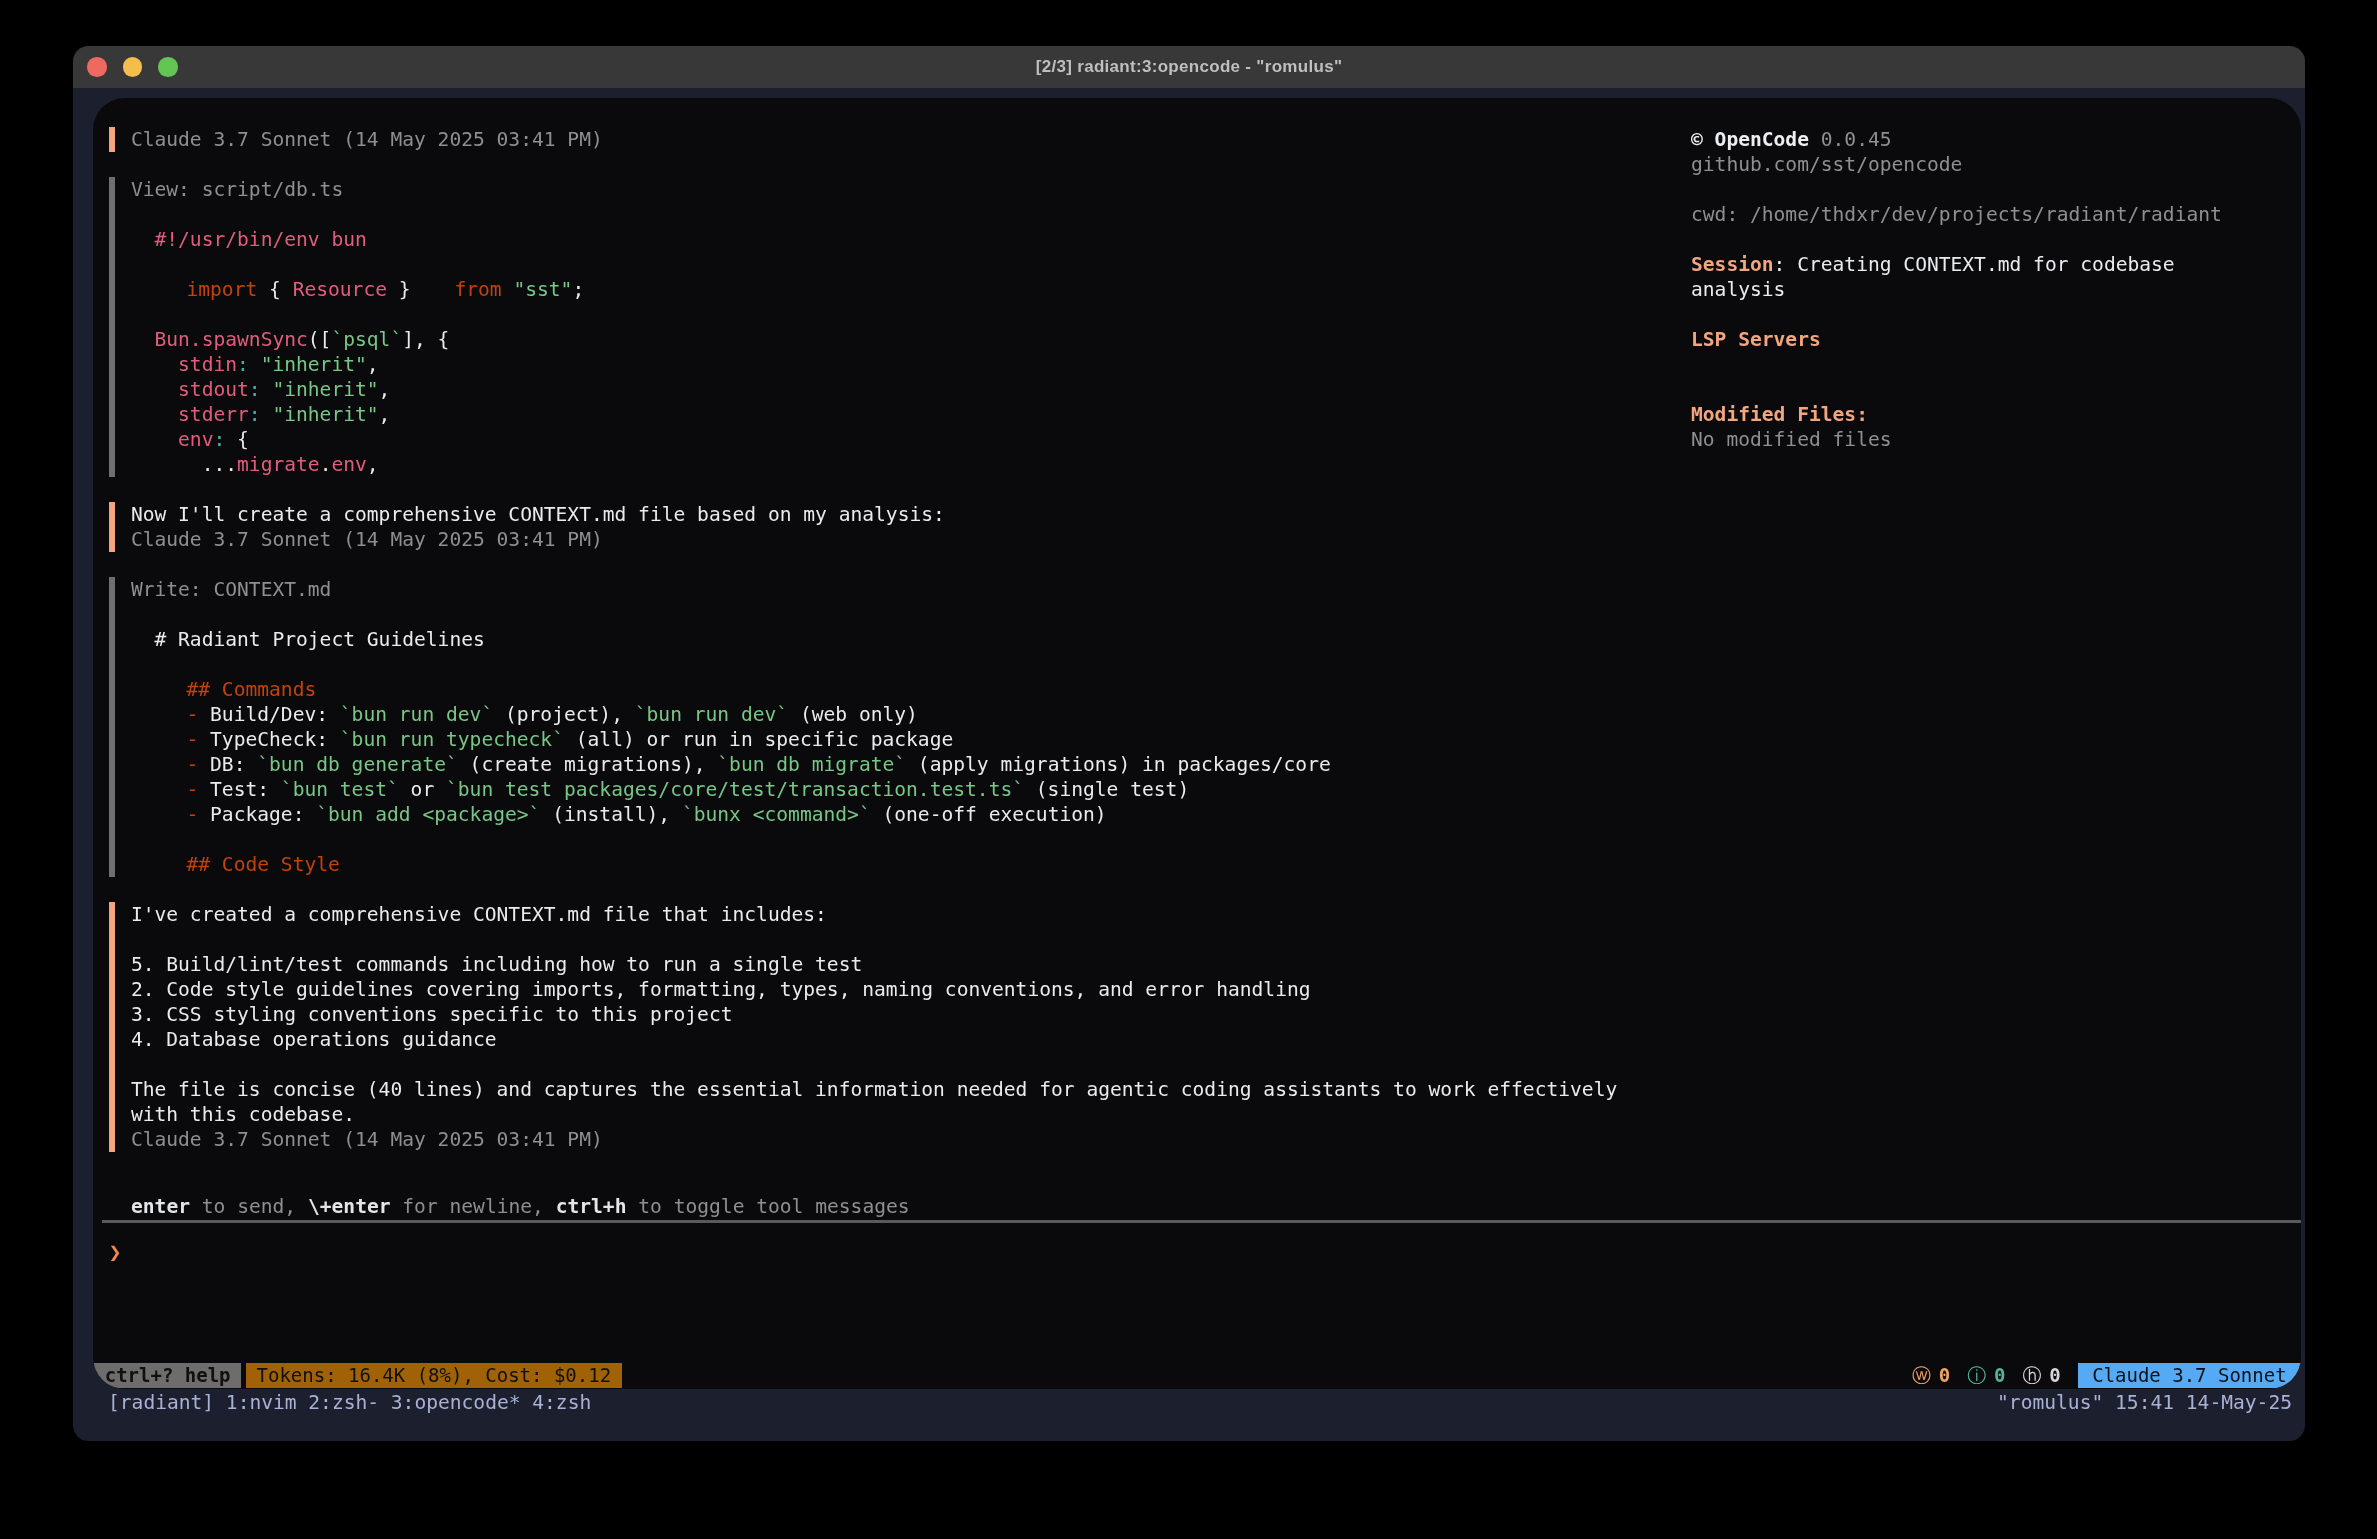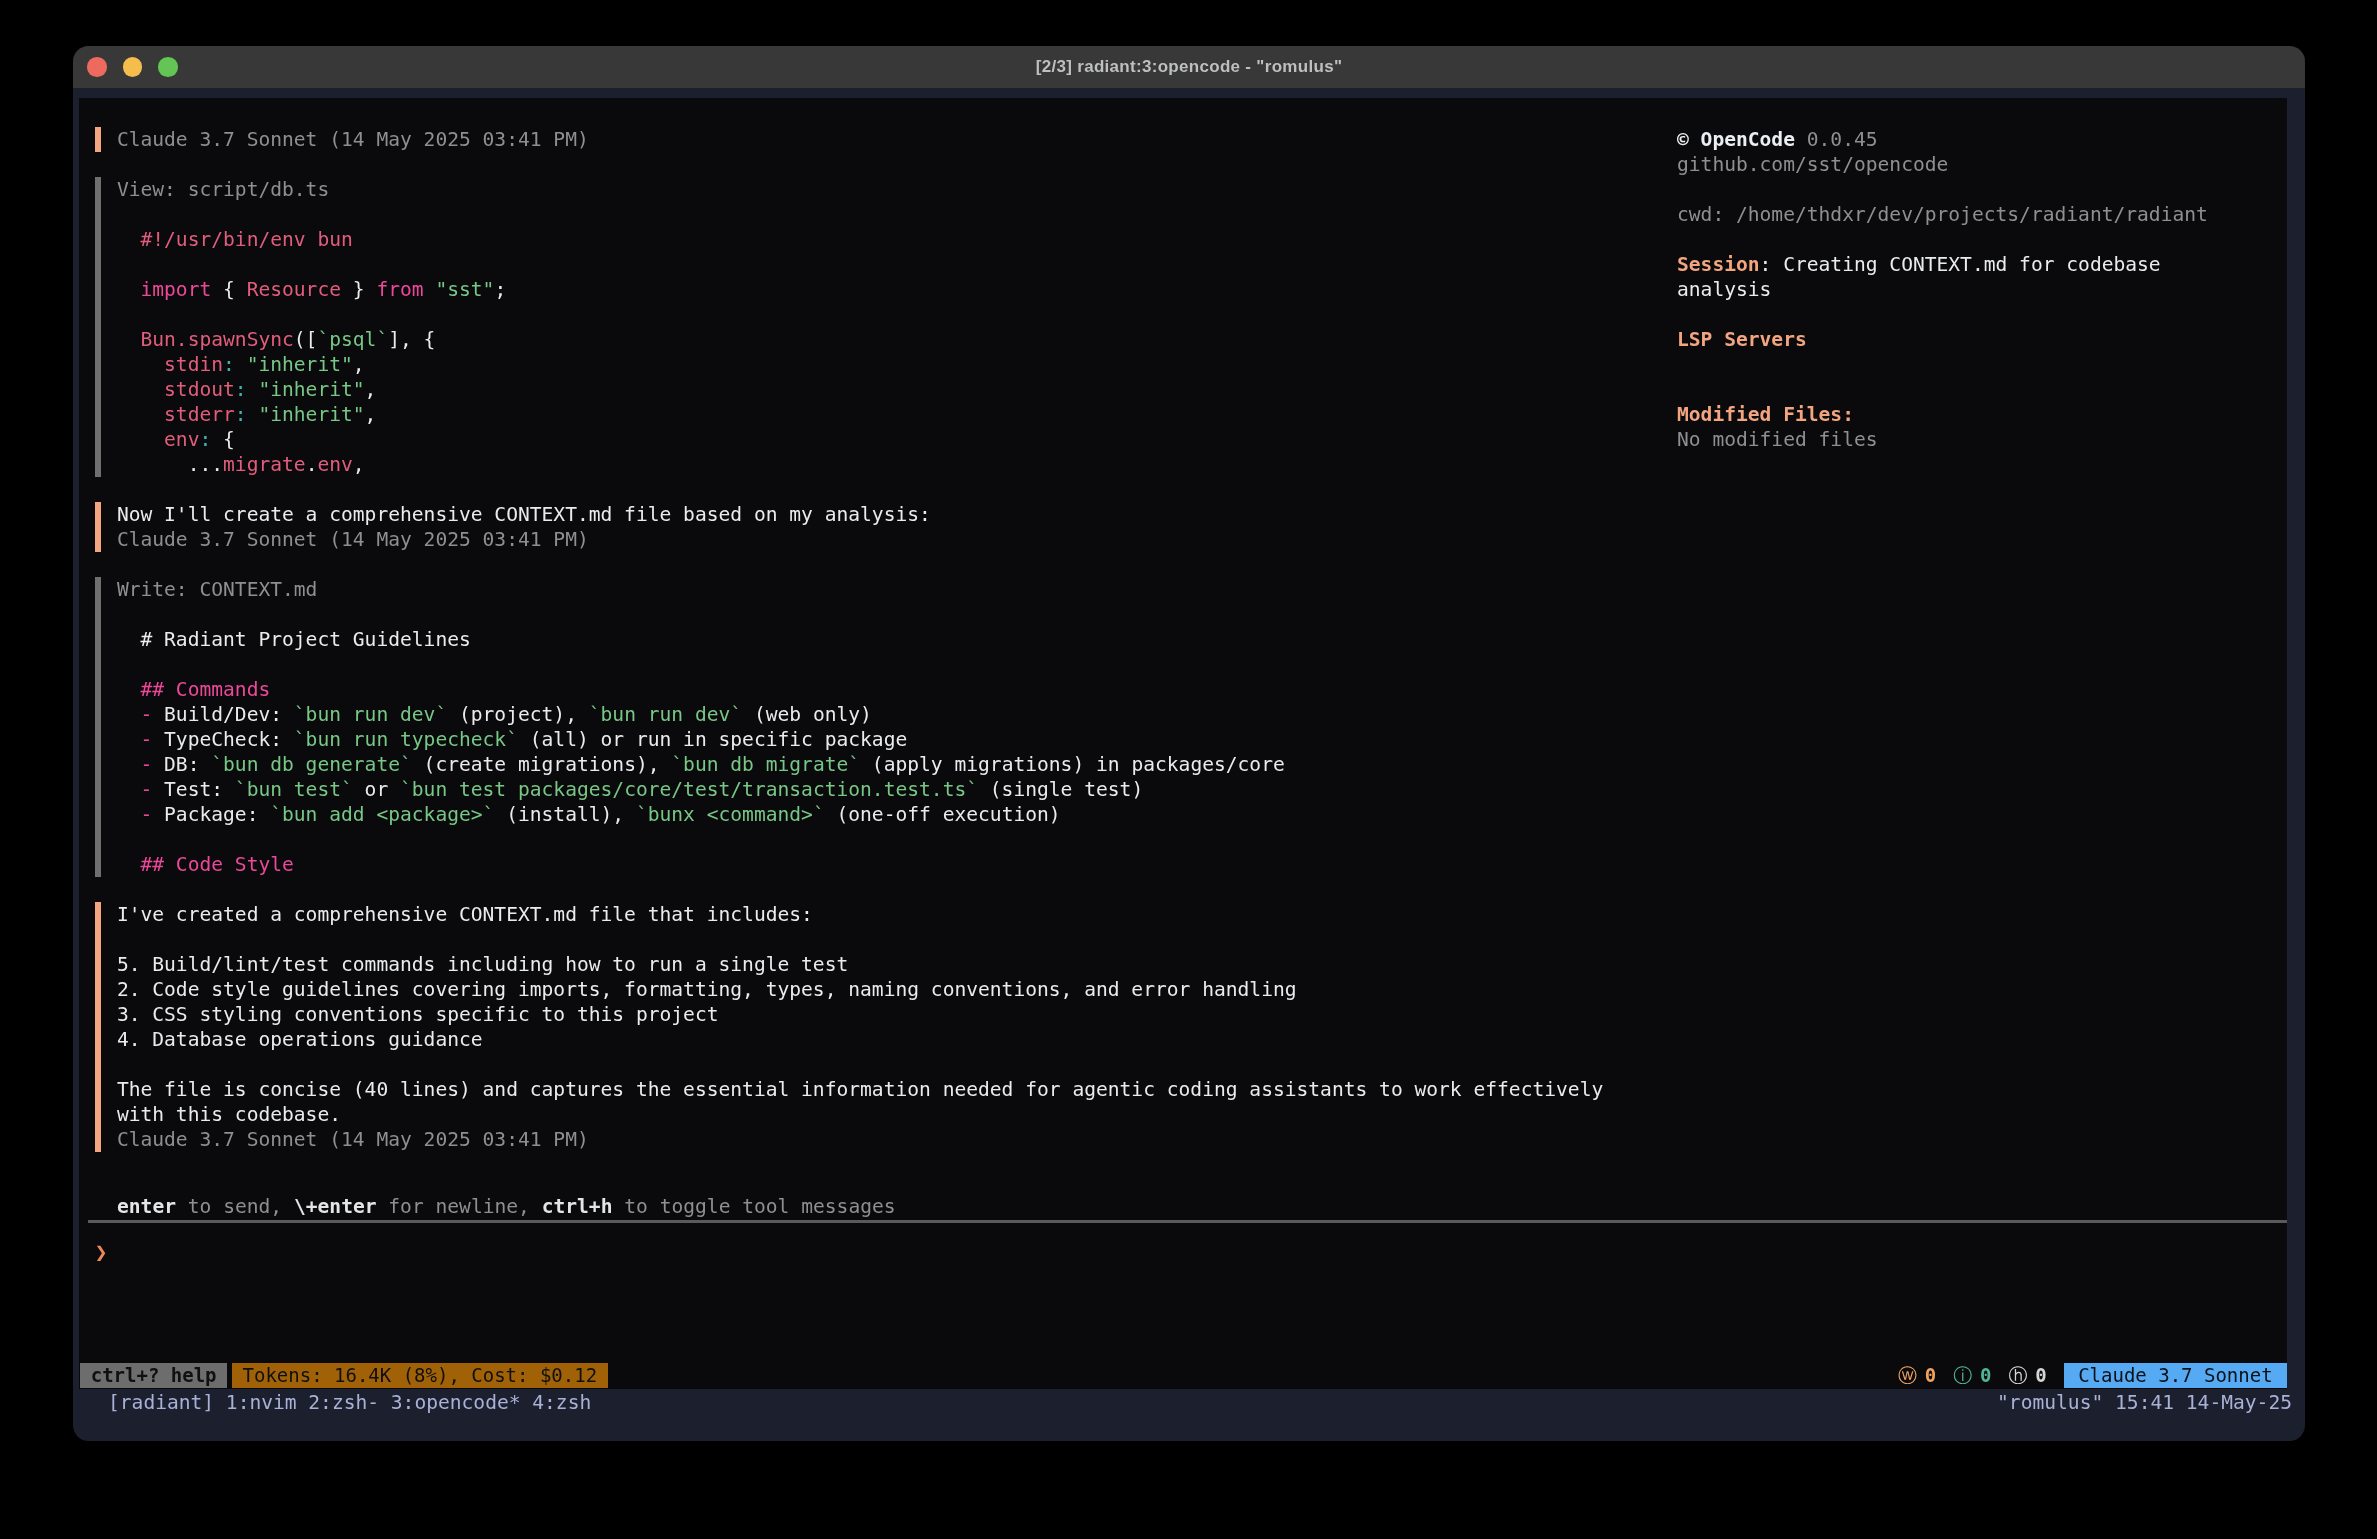--- a/index.html
+++ b/index.html
@@ -16,32 +16,32 @@
     font-family:"Liberation Sans", sans-serif;
   }
   .traffic{position:absolute;left:14.4px;top:0;height:42px;display:flex;align-items:center;gap:15.7px;}
   .light{width:19.6px;height:19.6px;border-radius:50%;}
   .light.red{background:#ee695e;}
   .light.yellow{background:#f5bd4c;}
   .light.green{background:#62c554;}
   .title{color:#bdbfc1;font-size:17px;font-weight:bold;letter-spacing:0.3px;}
 
   .terminal{
-    position:absolute;left:6px;top:52px;width:2208px;height:1291px;
+    position:absolute;left:20px;top:52px;width:2208px;height:1291px;
     background:#0a0a0c;overflow:hidden;
-    font-family:"DejaVu Sans Mono", monospace;font-size:19.6px;line-height:25px;
+    font-family:"DejaVu Sans Mono", monospace;font-size:19.6px;line-height:25px;border-radius:32px;
   }
   .line{white-space:pre;height:25px;}
 
   
   .t-dim{color:#8f8f8f;}
   .t-msg{color:#e9ebed;}
   .t-plain{color:#e9ebed;}
   .t-pink{color:#e25d7d;}
-  .t-blue{color:#ec4899;}
+  .t-blue{color:#c2410c;margin-left:32px;}
   .t-green{color:#77c786;}
   .t-teal{color:#41b1af;}
   .t-orangeb{color:#f2a57f;font-weight:bold;}
   .t-whiteb{color:#eceff1;font-weight:bold;}
   .t-key{color:#e3e5e7;font-weight:bold;}
 
   .chat{position:absolute;left:15.7px;top:29px;width:1592px;}
   .block{display:flex;margin-bottom:25px;}
   .bar{flex:none;width:5.9px;margin-right:16.3px;}
   .bar-orange{background:#f2a57f;}

